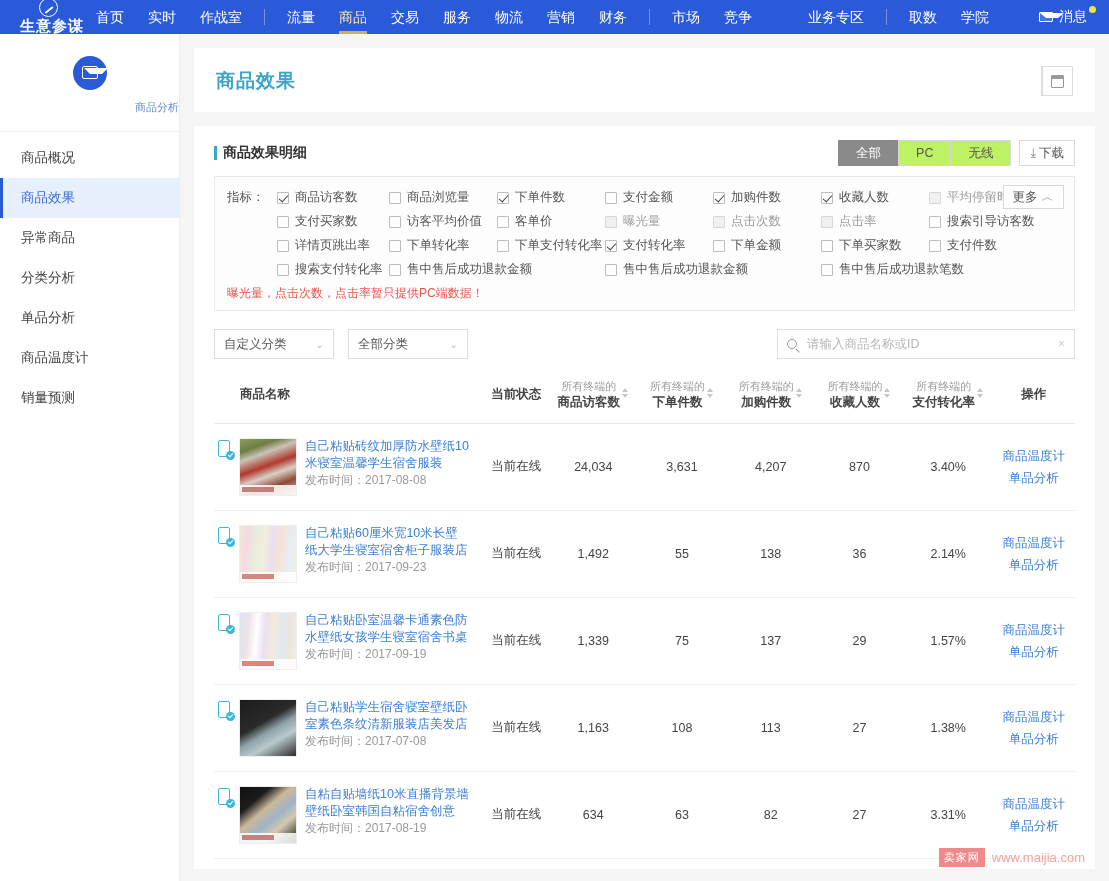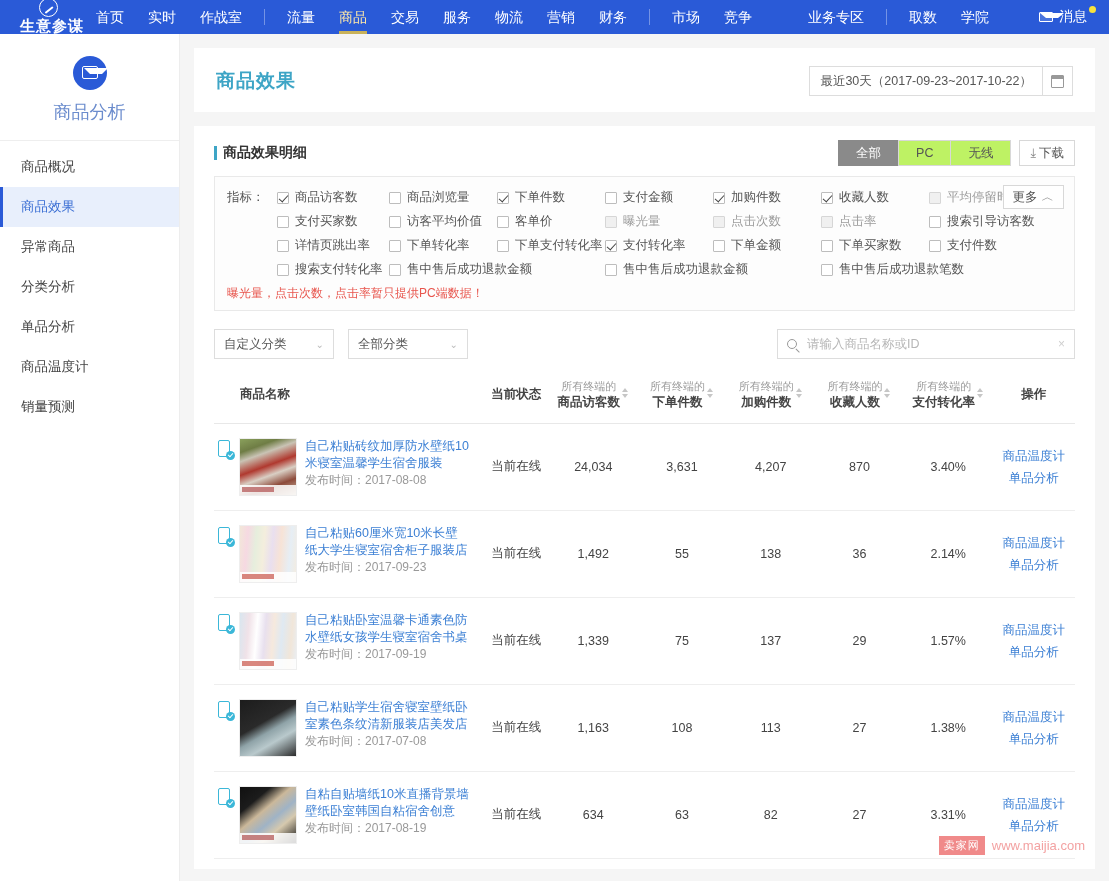--- a/index.html
+++ b/index.html
@@ -65,21 +65,21 @@
     margin:0 auto 10px; position:relative;
   }
   .side-head .circle .bagicon{
     position:absolute; left:9px; top:10px; width:16px;height:13px;
     border:1.6px solid #fff; border-radius:2px;
   }
   .side-head .circle .bagicon:after{
     content:""; position:absolute; left:1px; top:1px; width:12px;height:6px;
     border-left:6px solid transparent;border-right:6px solid transparent;border-top:6px solid #fff;
   }
-  .side-head .t{ color:#6b8ccd; font-size:18px; }
+  .side-head .t{ color:#6b8ccd; font-size:11px;text-align:right; }
   .side-list{ padding-top:6px; }
   .side-item{
     height:40px; line-height:40px; padding-left:21px; font-size:13.5px; color:#444;
     cursor:pointer; position:relative;
   }
   .side-item.active{ background:#e8effc; color:#3b6fd4; }
   .side-item.active:before{
     content:""; position:absolute; left:0; top:0; bottom:0; width:3px; background:#2a5ad7;
   }
 
@@ -219,21 +219,21 @@
 
   
   .tb1{ background:linear-gradient(160deg,#8aa05c 0%,#6f7d45 18%,#c9c3b4 30%,#b0392f 48%,#d9cfc4 62%,#8d4a3a 78%,#cfc3b0 100%); }
   .tb2{ background:linear-gradient(95deg,#f2e7d9 0%,#f6d9e2 14%,#e6eedd 28%,#f4eedd 42%,#e9dfef 56%,#f7e3d6 70%,#e6eef5 86%,#f3ece0 100%); }
   .tb3{ background:linear-gradient(95deg,#d9e6ef 0%,#f0e2e8 16%,#ffffff 30%,#e8e0ee 44%,#f6e9dd 58%,#dfe9f2 72%,#f1e6d9 88%,#e9eef3 100%); }
   .tb4{ background:linear-gradient(150deg,#1c1c1c 0%,#2a2a2a 40%,#8fa3a8 55%,#b9c9cc 70%,#2b2b2b 100%); }
   .tb5{ background:linear-gradient(140deg,#101010 0%,#1c1c1c 25%,#cbb89a 42%,#9fb3c6 58%,#d6c9ae 72%,#161616 100%); }
   .tb2 .bar:after, .tb3 .bar:after{ background:#c0392b; opacity:.6; }
 
   .watermark{
-    position:absolute; right:10px; bottom:14px; display:flex; align-items:center;
+    position:absolute; right:10px; bottom:2px; display:flex; align-items:center;
   }
   .wm-badge{
     background:#f08a8a; color:#fff; font-size:11px; padding:2px 5px; margin-right:7px; letter-spacing:1px;
   }
   .wm-url{ color:#f3a2a2; font-size:13px; }
   .wrap{ position:relative; }
 </style>
 </head>
 <body>
 
@@ -295,21 +295,20 @@
       <div class="side-item">商品温度计</div>
       <div class="side-item">销量预测</div>
     </div>
   </div>
 
   <div class="content">
 
     <div class="panel-top">
       <div class="page-title">商品效果</div>
       <div class="datebox">
-        <div class="txt">最近30天（2017-09-23~2017-10-22）</div>
         <div class="cal">
           <span class="cal-ico"></span>
         </div>
       </div>
     </div>
 
     <div class="card wrap">
 
       <div class="card-head">
         <div class="card-title">商品效果明细</div>

